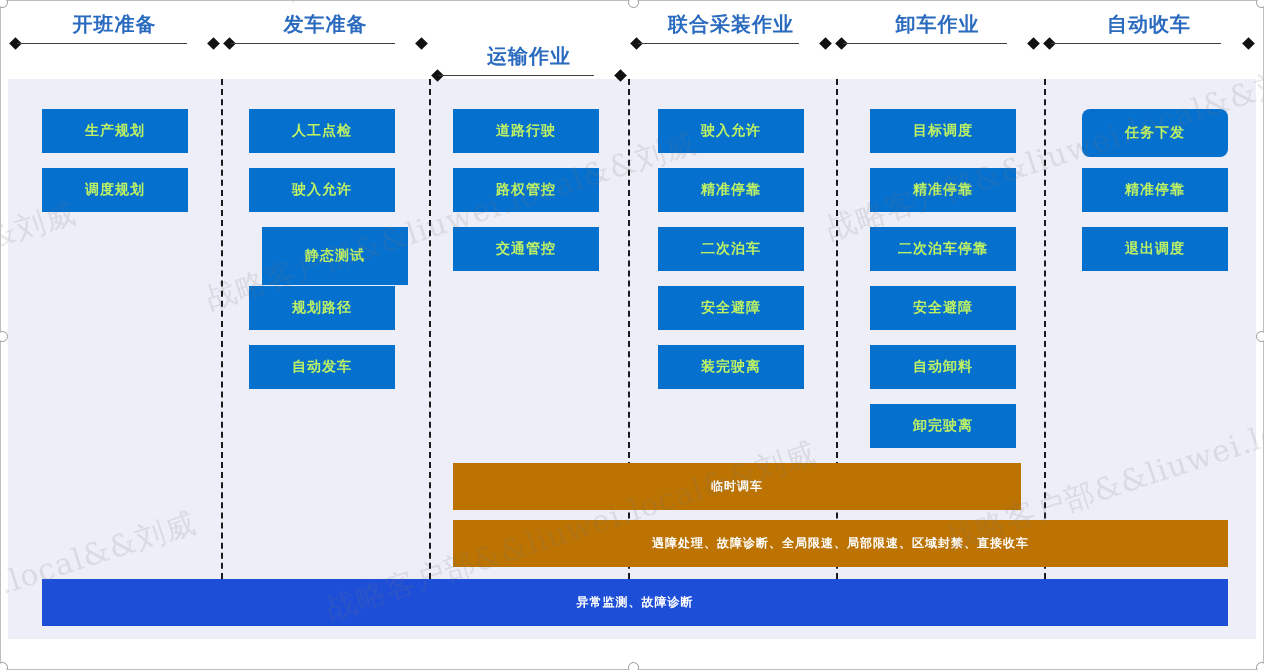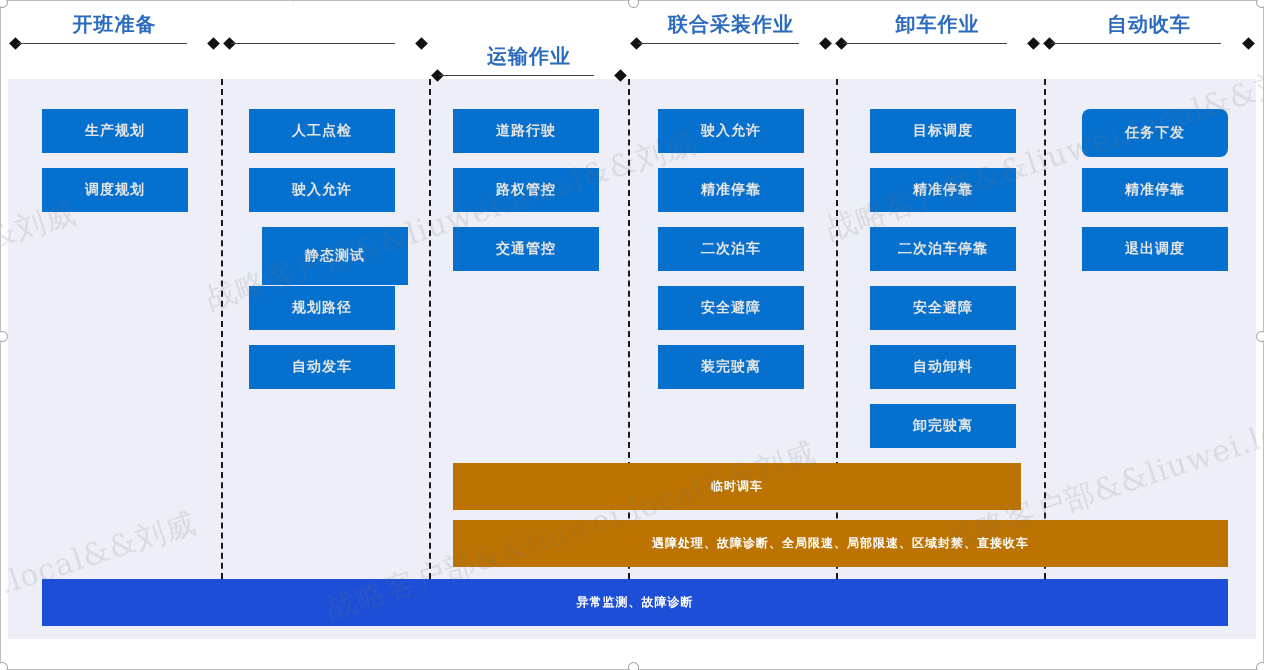--- a/index.html
+++ b/index.html
@@ -79,21 +79,21 @@
   .vsep{
     position:absolute;top:0;width:0;border-left:2px dashed #1a1a1a;
     z-index:12;
   }
 
   
   .col{position:absolute;top:0;}
   .pbox{
     position:absolute;
     background:#0570ce;
-    color:#e5e5e5;
+    color:#bef264;
     font-size:14px;font-weight:bold;
     display:flex;align-items:center;justify-content:center;
     letter-spacing:1px;
     box-sizing:border-box;
   }
 
   
   .bar{
     position:absolute;
     display:flex;align-items:center;justify-content:center;
@@ -113,20 +113,21 @@
     <div class="phase-seg" style="left:0px;width:213px;text-decoration:underline;">
       <div class="phase-title">开班准备</div>
       <div class="phase-arrow">
         <span class="dm" style="left:3px;"></span>
         <span class="ln" style="left:9px;width:170px;"></span>
         <span class="dm" style="right:3px;"></span>
       </div>
     </div>
 
     <div class="phase-seg" style="left:214px;width:207px;">
+      <div class="phase-title">发车准备</div>
       <div class="phase-arrow">
         <span class="dm" style="left:3px;"></span>
         <span class="ln" style="left:9px;width:164px;"></span>
         <span class="dm" style="right:3px;"></span>
       </div>
     </div>
 
     <div class="phase-seg" style="left:422px;width:198px;margin-top:32px;">
       <div class="phase-title">运输作业</div>
       <div class="phase-arrow">

